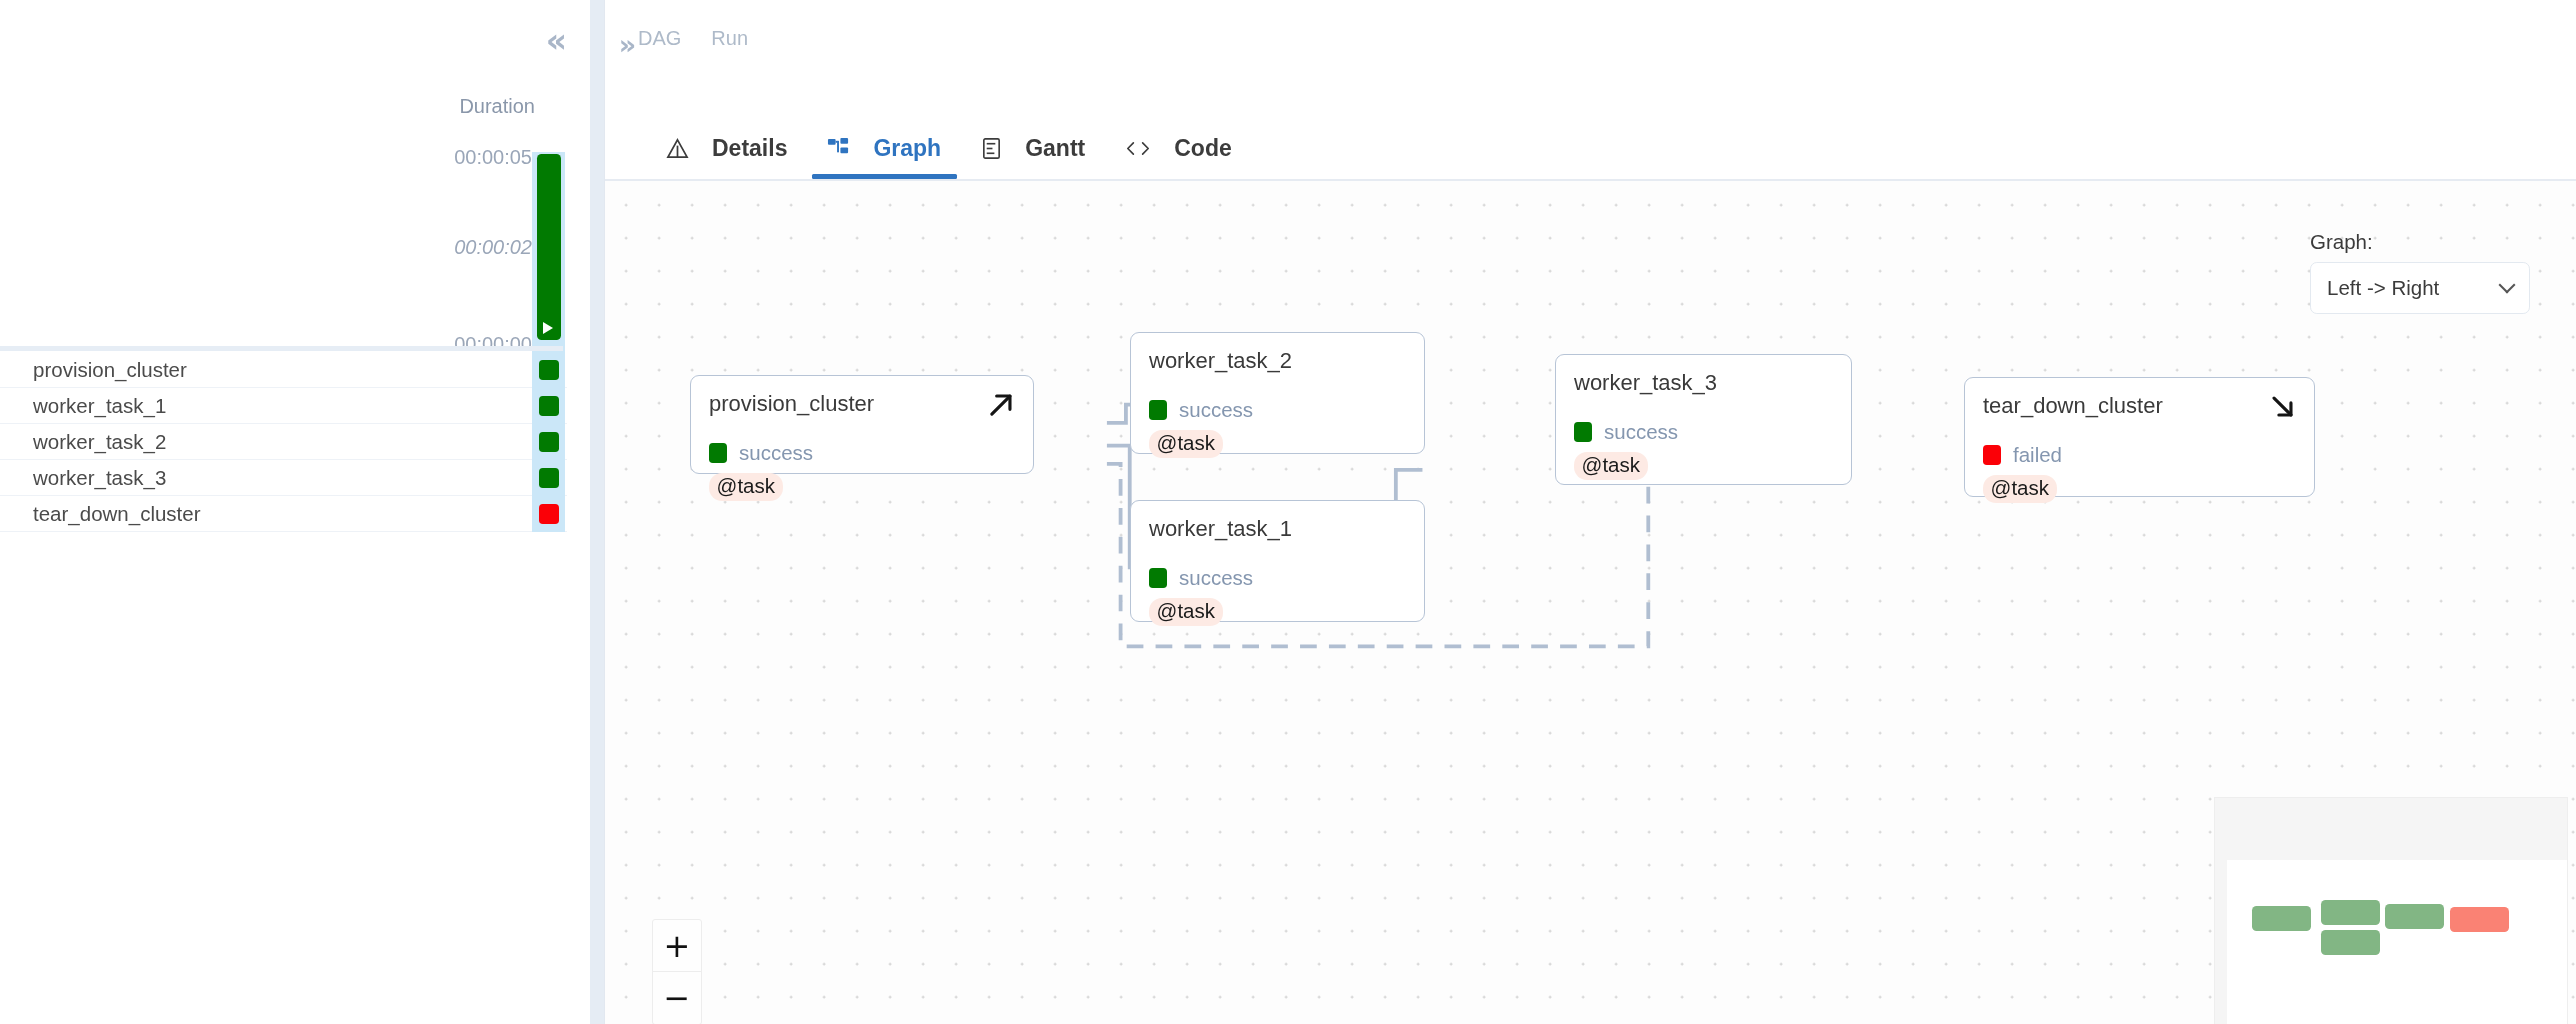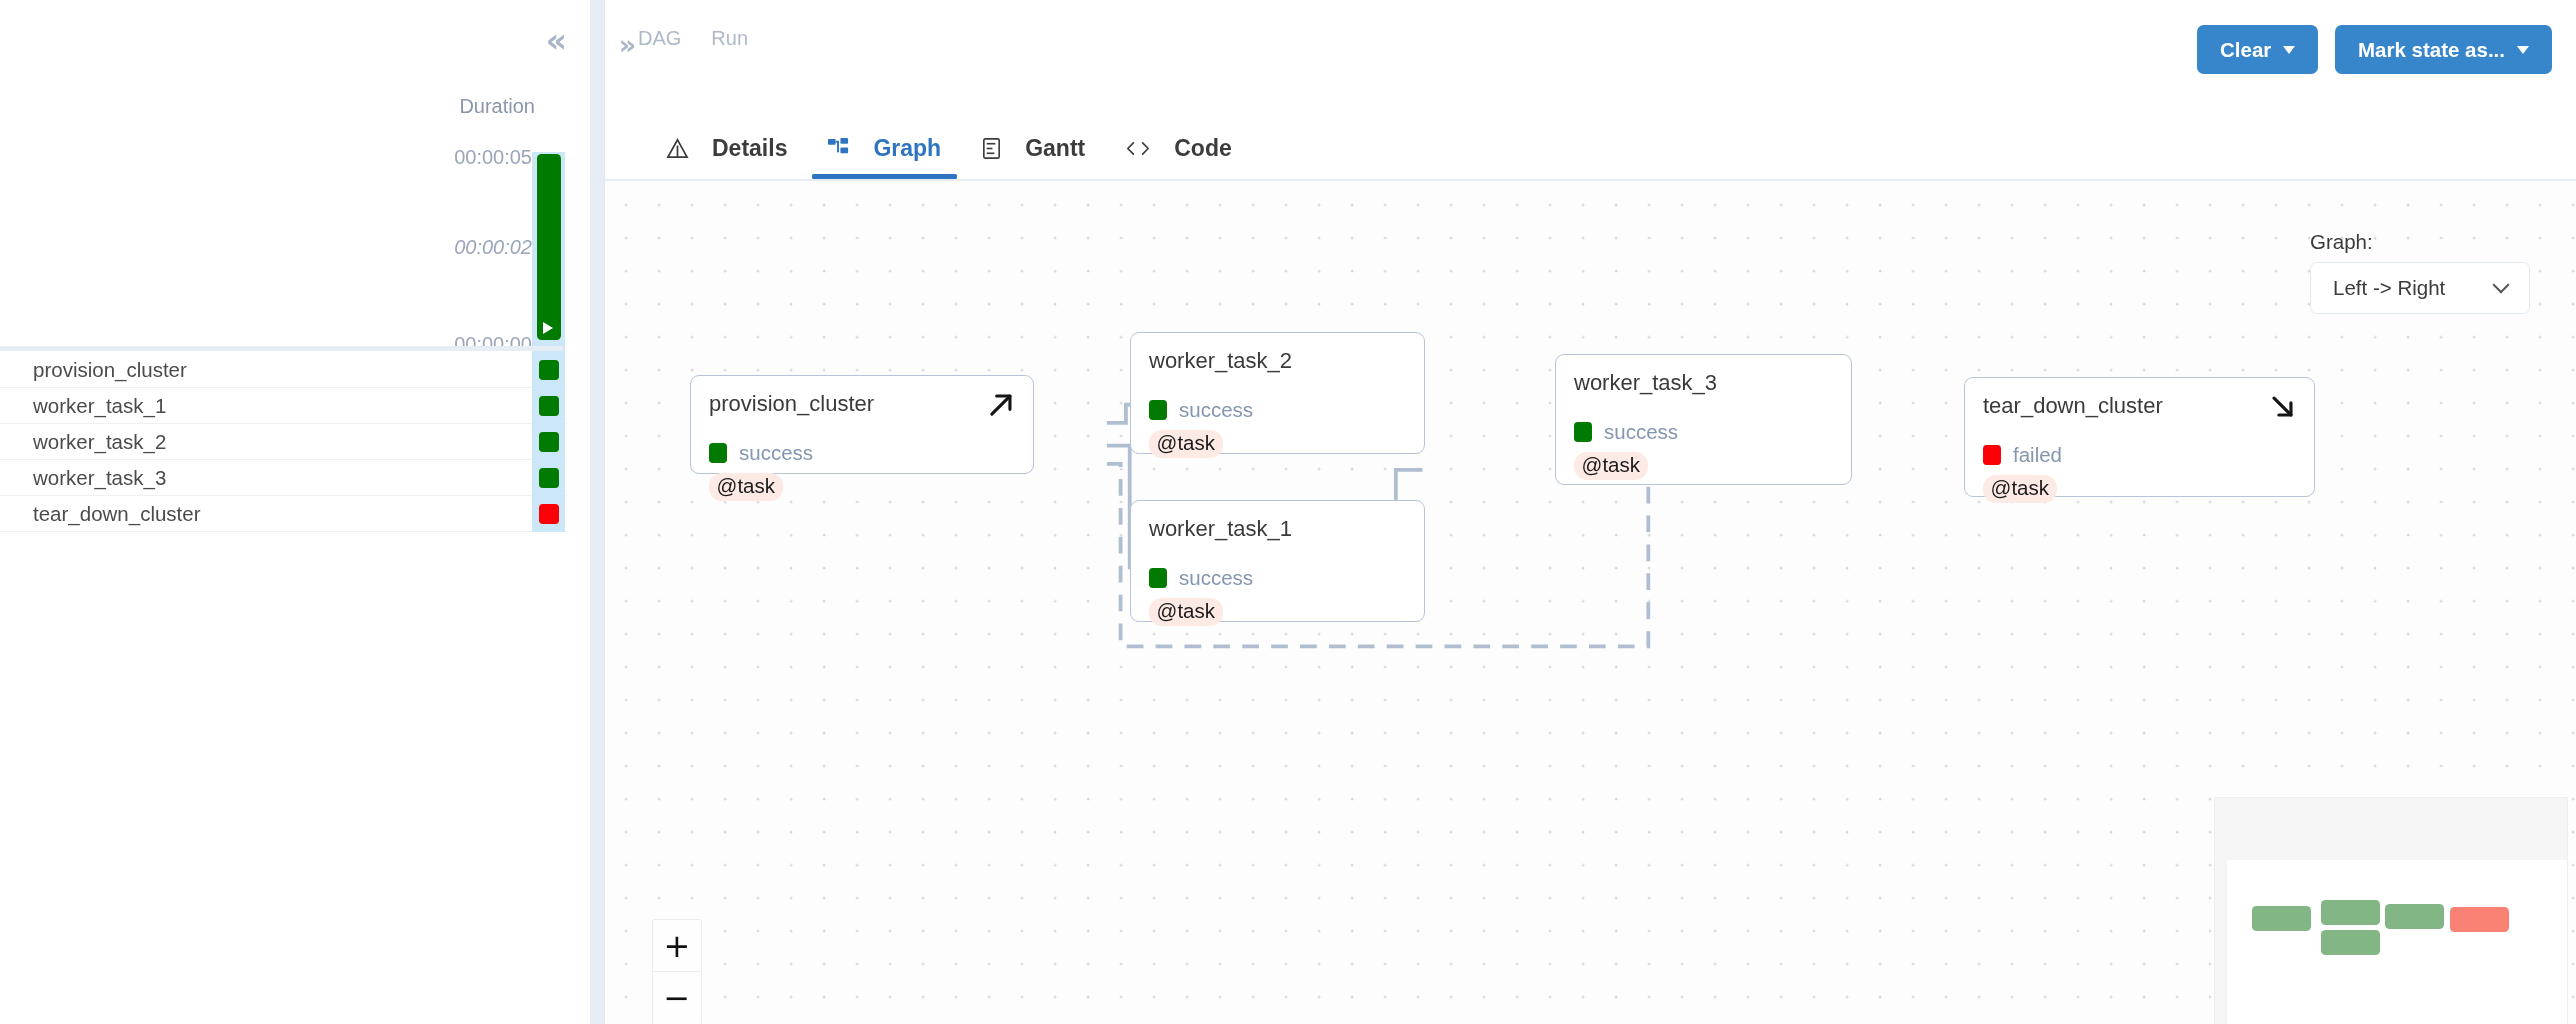--- a/index.html
+++ b/index.html
@@ -134,21 +134,21 @@
     background-image: radial-gradient(#d2d2d2 1.2px, transparent 1.2px);
     background-size: 33px 33px;
     background-position: 4.6px 7.6px;
     overflow: hidden;
   }
   #layout-ctl { position: absolute; right: 46px; top: 49px; }
   #layout-label { font-size: 20.5px; color: #3b3b3b; margin-bottom: 7.6px; }
   #layout-select {
     width: 220px; height: 52px; border: 1.5px solid #e3e9f0; border-radius: 6.8px;
     background: #fff; display: flex; align-items: center; justify-content: space-between;
-    padding: 0 22px; font-size: 20.5px; color: #3b3b3b; cursor: pointer;
+    padding: 0 16px; font-size: 20.5px; color: #3b3b3b; cursor: pointer;
   }
   .chev { width: 12px; height: 12px; border-right: 2.3px solid #555; border-bottom: 2.3px solid #555;
           transform: rotate(45deg); margin-bottom: 4.6px; }
 
   svg#edges { position: absolute; left: 0; top: 0; width: 100%; height: 100%; }
 
   .node {
     position: absolute; background: #fff;
     border: 1.5px solid #b7c4d6; border-radius: 9px;
     padding: 15px 18px 16.7px 18px;
@@ -246,30 +246,20 @@
 
     <div id="header">
       <div id="expand-icon">»</div>
 
       <div id="bc-labels">
         <span class="bc-label">DAG</span>
         <span class="bc-label">Run</span>
       </div>
 
 
-      <div id="header-actions">
-        <button class="btn-primary">
-          <span>Clear</span>
-          <span class="caret-dn"></span>
-        </button>
-        <button class="btn-primary">
-          <span>Mark state as...</span>
-          <span class="caret-dn"></span>
-        </button>
-      </div>
     </div>
 
     <div id="tabbar">
 
       <div class="tab">
         <span>
           <svg width="23" height="23" viewBox="0 0 24 24" fill="none" stroke="#3c3c3c" stroke-width="1.8">
             <path d="M12 3 L22 21 H2 Z"></path>
               <line x1="12" y1="9" x2="12" y2="21"></line>
           </svg>

